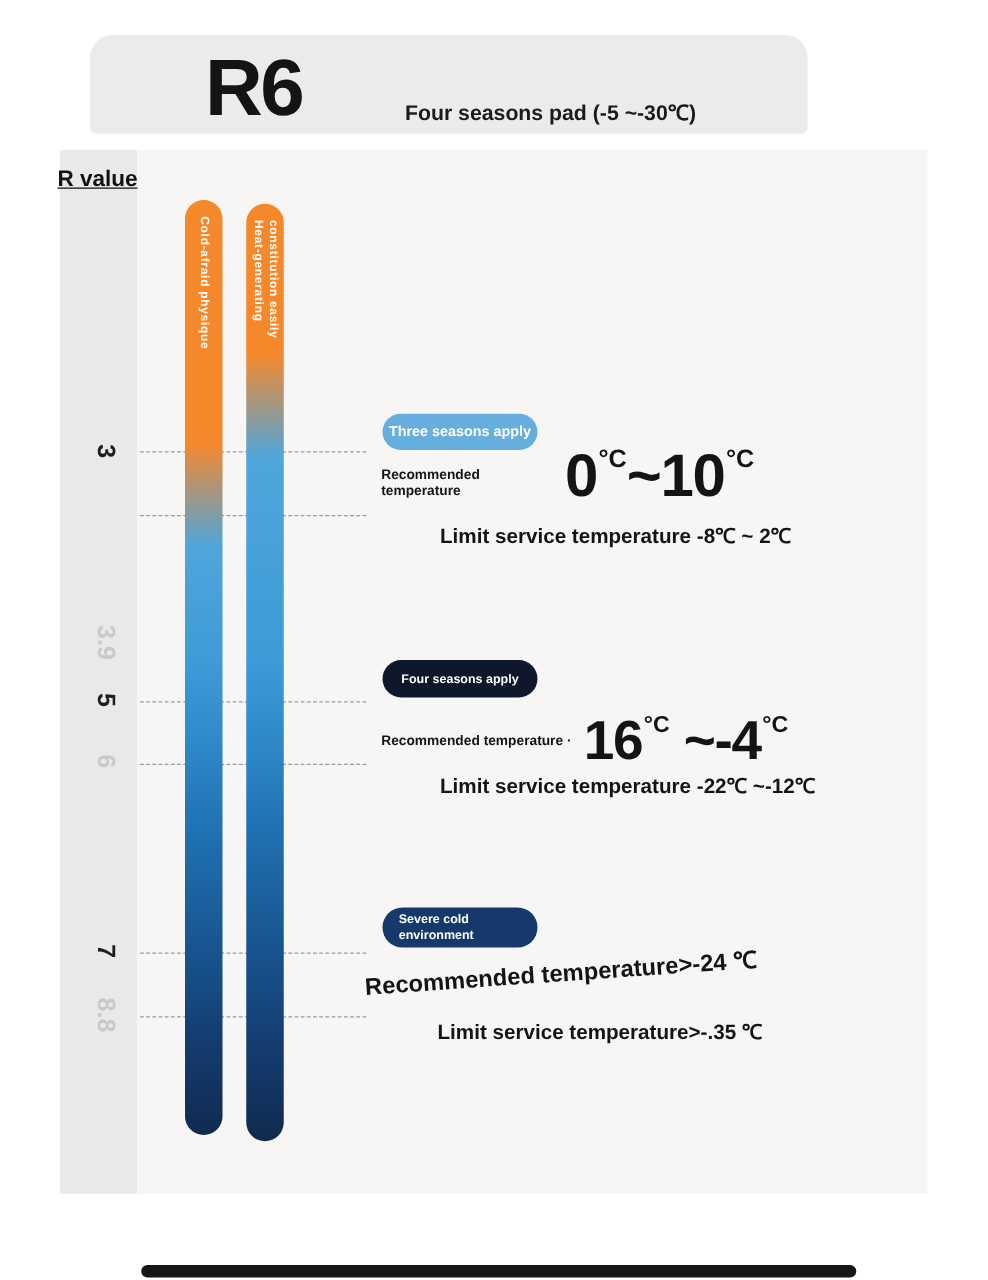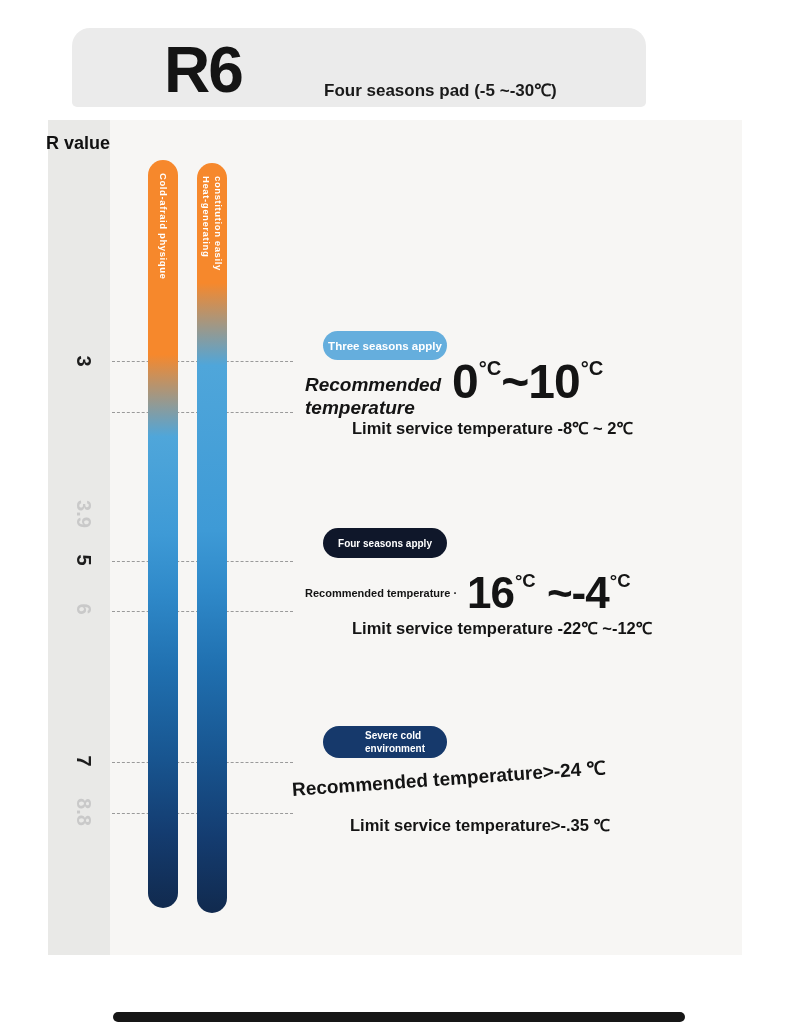--- a/index.html
+++ b/index.html
@@ -9,21 +9,21 @@
   
   .header { position:absolute; left:48px; top:28px; width:574px; height:79px;
             background:#ebebeb; border-radius:18px 18px 5px 5px;margin-left:24px; }
   .model { position:absolute; left:92px; top:10px; font-size:64px; font-weight:900;
            color:#141414; letter-spacing:-2px; line-height:1; }
   .subtitle { position:absolute; left:252px; top:50px; font-size:17px; font-weight:700; color:#1a1a1a; }
 
   
   .axis-strip { position:absolute; left:48px; top:120px; width:62px; height:835px; background:#e9e9e7; }
   .plot { position:absolute; left:110px; top:120px; width:632px; height:835px; background:#f7f6f4; }
-  .axis-title { position:absolute; left:46px; top:133px; font-size:18px; font-weight:800; color:#111; }
+  .axis-title { position:absolute; left:46px; top:133px; font-size:18px; font-weight:800; color:#111;text-decoration:underline; }
 
   .tick { position:absolute; left:64px; width:40px; height:24px; line-height:24px; text-align:center;
           font-size:20px; font-weight:700; transform:rotate(90deg); }
   .tick.strong { color:#1d1d1d; }
   .tick.muted  { color:#c9c9c9; }
 
   .dash { position:absolute; left:112px; width:181px; height:0; border-top:1px dashed #9a9a9a; }
 
   
   .bar { position:absolute; width:30px; border-radius:15px; }
@@ -32,30 +32,30 @@
       #2f89c9 58%,#2070b0 68%,#185590 80%,#143c70 90%,#112a4e 100%); }
   .bar2 { left:197px; top:163px; height:750px;
     background:linear-gradient(180deg,#f6882c 0%,#f6882c 16%,#4fa6da 27%,#3e9ad6 49%,
       #2f89c9 57%,#2070b0 67%,#185590 79%,#143c70 90%,#112a4e 100%); }
   .bar-label { position:absolute; top:13px; left:50%; transform:translateX(-50%);
     writing-mode:vertical-lr; text-orientation:mixed; color:#fff; font-weight:700;
     font-size:9.5px; letter-spacing:0.6px; line-height:12px; white-space:pre-line; }
   .bar2 .bar-label { height:124px; }
 
   
-  .badge { position:absolute; left:323px; width:124px; border-radius:16px; color:#fff;
+  .badge { position:absolute; left:306px; width:124px; border-radius:16px; color:#fff;
            font-weight:700; display:flex; align-items:center; justify-content:center; }
   .badge-1 { top:331px; height:29px; background:#65aedd; font-size:11.5px; }
   .badge-2 { top:528px; height:30px; background:#0f172a; font-size:10px; }
   .badge-3 { top:726px; height:32px; background:#16396b; font-size:10px;
              justify-content:flex-start; padding-left:13px; line-height:1.3; }
-  .badge-3 .badge-text { width:70px;margin-left:29px; }
+  .badge-3 .badge-text { width:70px; }
 
   .rec-block { position:absolute; left:305px; top:374px; width:118px;
-               font-size:19px; font-weight:800; color:#141414; line-height:1.2;font-style:italic; }
+               font-size:11px; font-weight:800; color:#141414; line-height:1.2; }
   .rec-small { position:absolute; left:305px; top:587px; font-size:11px; font-weight:800; color:#141414; }
   .big { position:absolute; font-weight:900; color:#141414; line-height:1; letter-spacing:-1px; white-space:nowrap; }
   .big-1 { left:452px; top:358px; font-size:48px; }
   .big-2 { left:467px; top:560px; font-size:44px;margin-top:11px; }
   .big .unit { display:inline-block; font-size:0.42em; font-weight:800;
                transform:translateY(-1.15em); letter-spacing:0; margin-left:1px; }
   .limit { position:absolute; font-size:16.5px; font-weight:800; color:#141414; white-space:nowrap;margin-left:47px; }
   .limit-1 { left:305px; top:416px; }
   .limit-2 { left:305px; top:616px; }
   .limit-3 { left:303px; top:813px; }

